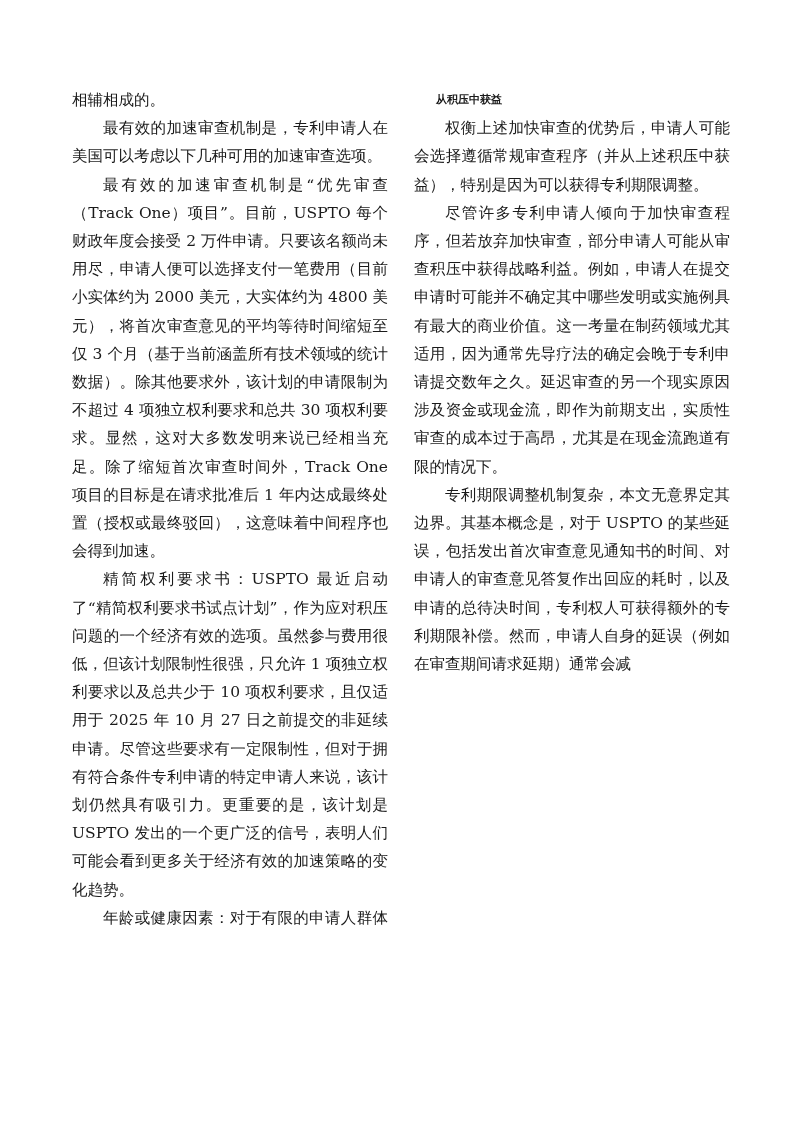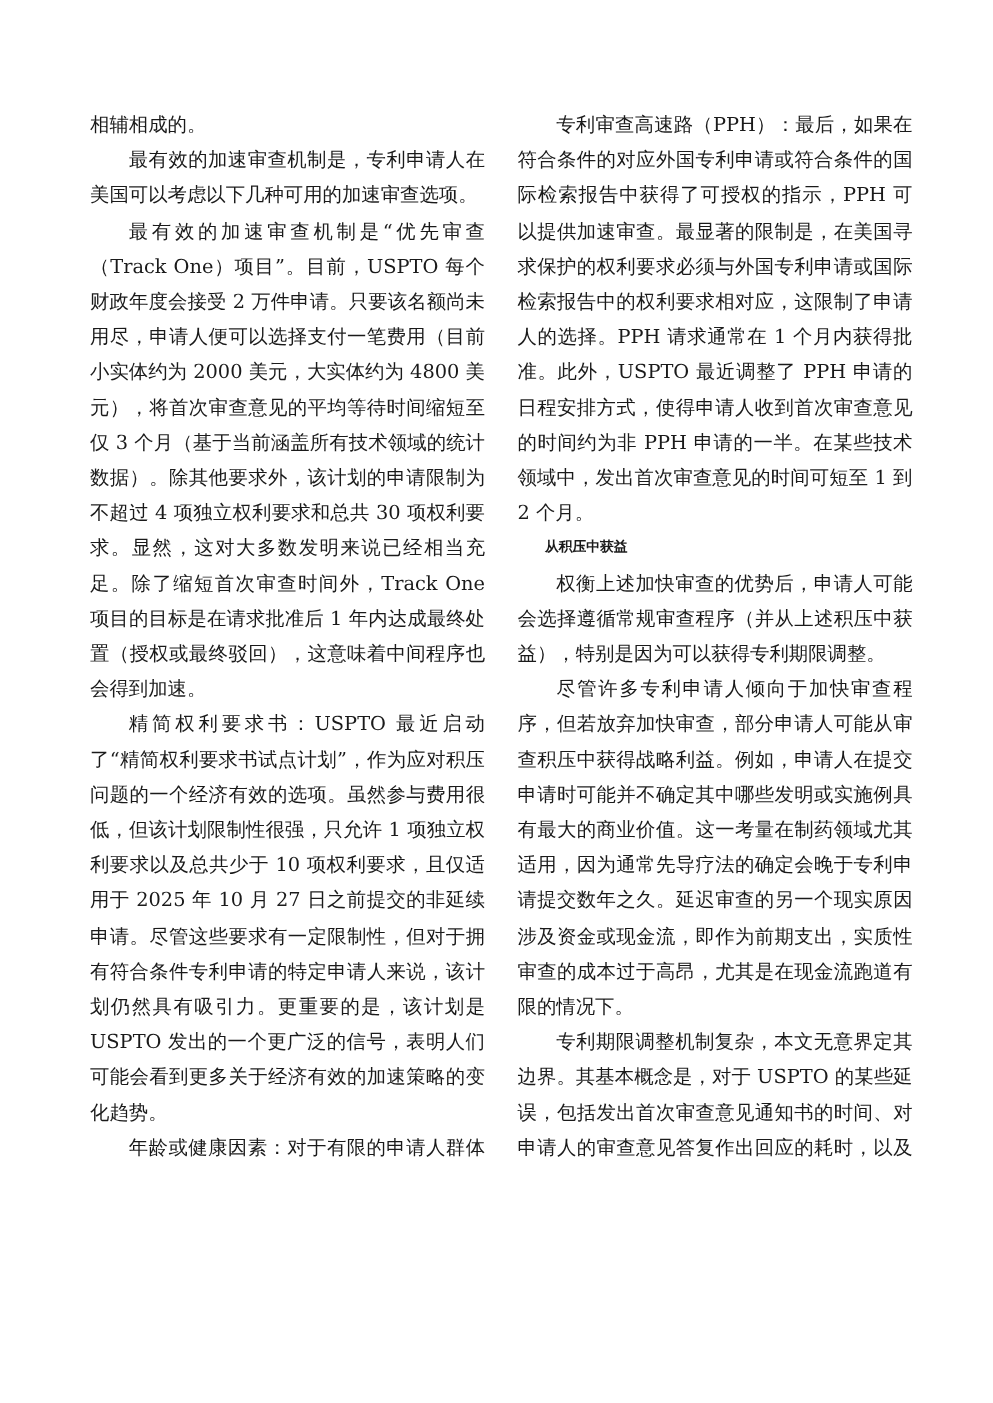--- a/index.html
+++ b/index.html
@@ -89,21 +89,20 @@
 
   <main class="columns">
     <section class="col">
         <p class="no-indent">相辅相成的。</p>
         <p class="">最有效的加速审查机制是，专利申请人在美国可以考虑以下几种可用的加速审查选项。</p>
         <p class="">最有效的加速审查机制是“优先审查（Track One）项目”。目前，USPTO 每个财政年度会接受 2 万件申请。只要该名额尚未用尽，申请人便可以选择支付一笔费用（目前小实体约为 2000 美元，大实体约为 4800 美元），将首次审查意见的平均等待时间缩短至仅 3 个月（基于当前涵盖所有技术领域的统计数据）。除其他要求外，该计划的申请限制为不超过 4 项独立权利要求和总共 30 项权利要求。显然，这对大多数发明来说已经相当充足。除了缩短首次审查时间外，Track One 项目的目标是在请求批准后 1 年内达成最终处置（授权或最终驳回），这意味着中间程序也会得到加速。</p>
         <p class="">精简权利要求书：USPTO 最近启动了“精简权利要求书试点计划”，作为应对积压问题的一个经济有效的选项。虽然参与费用很低，但该计划限制性很强，只允许 1 项独立权利要求以及总共少于 10 项权利要求，且仅适用于 2025 年 10 月 27 日之前提交的非延续申请。尽管这些要求有一定限制性，但对于拥有符合条件专利申请的特定申请人来说，该计划仍然具有吸引力。更重要的是，该计划是 USPTO 发出的一个更广泛的信号，表明人们可能会看到更多关于经济有效的加速策略的变化趋势。</p>
         <p class="">年龄或健康因素：对于有限的申请人群体而言，或许最经济有效的机制是基于年龄或疾病的长期有效的特别审查请求。如果申请中列出的某一位发明人因可证实的健康状况可能无法存活至审查程序结束，或者申请中至少列有 1 位年龄在 65 岁或以上的发明人，则可以免费提交特别审查请求。通常，这</p>
       </section>
     <section class="col">
-        <p class="">专利审查高速路（PPH）：最后，如果在符合条件的对应外国专利申请或符合条件的国际检索报告中获得了可授权的指示，PPH 可以提供加速审查。最显著的限制是，在美国寻求保护的权利要求必须与外国专利申请或国际检索报告中的权利要求相对应，这限制了申请人的选择。PPH 请求通常在 1 个月内获得批准。此外，USPTO 最近调整了 PPH 申请的日程安排方式，使得申请人收到首次审查意见的时间约为非 PPH 申请的一半。在某些技术领域中，发出首次审查意见的时间可短至 1 到 2 个月。</p>
         <p class="heading ">从积压中获益</p>
         <p class="">权衡上述加快审查的优势后，申请人可能会选择遵循常规审查程序（并从上述积压中获益），特别是因为可以获得专利期限调整。</p>
         <p class="">尽管许多专利申请人倾向于加快审查程序，但若放弃加快审查，部分申请人可能从审查积压中获得战略利益。例如，申请人在提交申请时可能并不确定其中哪些发明或实施例具有最大的商业价值。这一考量在制药领域尤其适用，因为通常先导疗法的确定会晚于专利申请提交数年之久。延迟审查的另一个现实原因涉及资金或现金流，即作为前期支出，实质性审查的成本过于高昂，尤其是在现金流跑道有限的情况下。</p>
         <p class="">专利期限调整机制复杂，本文无意界定其边界。其基本概念是，对于 USPTO 的某些延误，包括发出首次审查意见通知书的时间、对申请人的审查意见答复作出回应的耗时，以及申请的总待决时间，专利权人可获得额外的专利期限补偿。然而，申请人自身的延误（例如在审查期间请求延期）通常会减</p>
       </section>
   </main>
 
   <footer class="footer">
     <span class="chev">»</span>
     <span class="site">ipr.mofcom.gov.cn</span>

